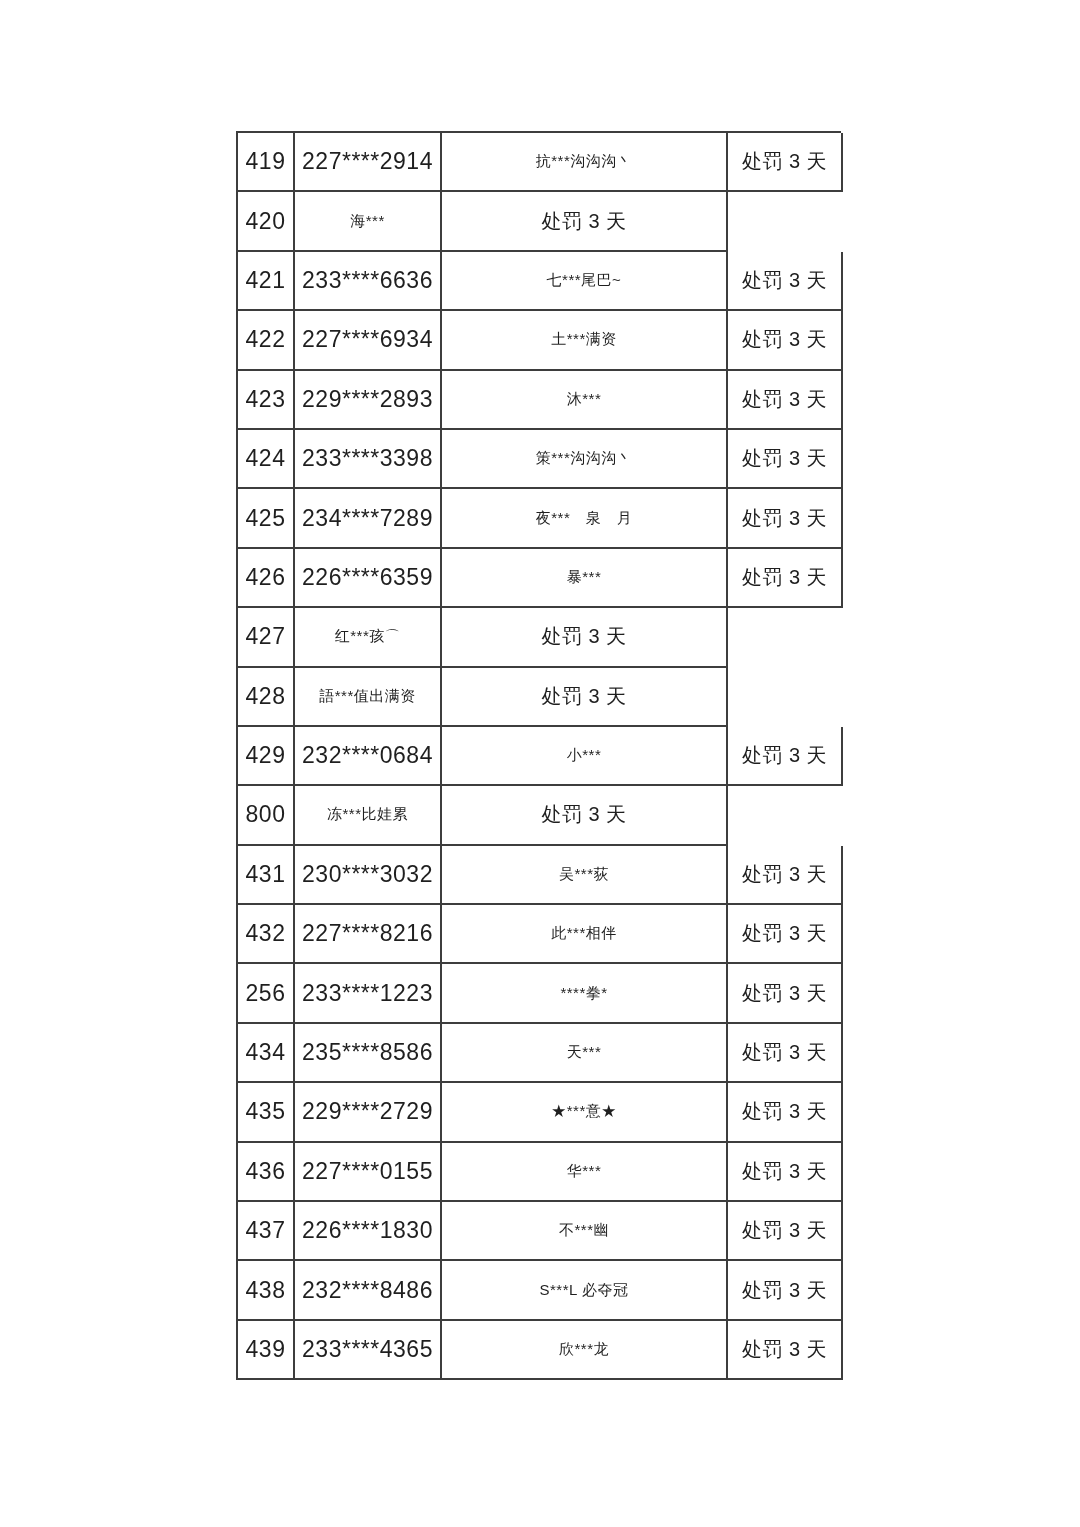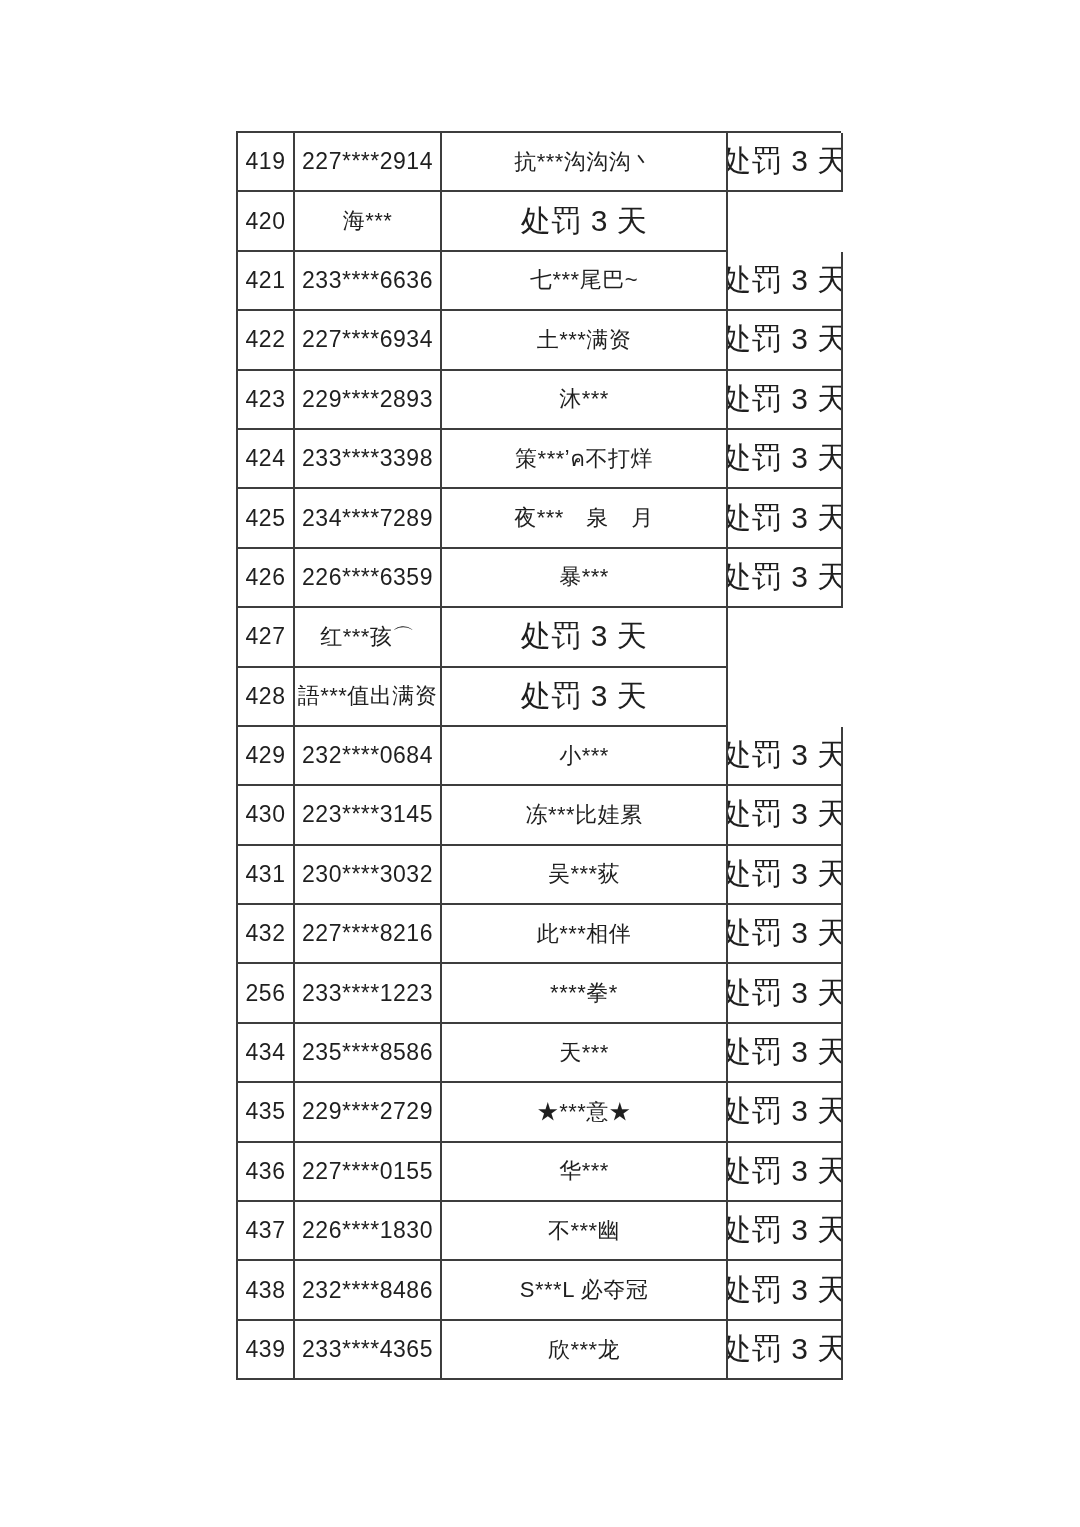--- a/index.html
+++ b/index.html
@@ -35,22 +35,22 @@
     box-sizing: border-box;
     display: flex;
     align-items: center;
     justify-content: center;
     color: #1f1f1f;
     font-size: 23px;
     letter-spacing: 0.5px;
     white-space: pre;
     overflow: hidden;
   }
-  .cell-nickname { font-size: 22px; }
-  .cell-penalty  { font-size: 30px; }
+  .cell-nickname { font-size: 15px; }
+  .cell-penalty  { font-size: 20px; }
 </style>
 </head>
 <body>
 
 <div class="page">
   <div class="ptable">
       <div class="row">
         <div class="cell ">419</div>
         <div class="cell ">227****2914</div>
         <div class="cell cell-nickname">抗***沟沟沟丶</div>
@@ -75,21 +75,21 @@
       </div>
       <div class="row">
         <div class="cell ">423</div>
         <div class="cell ">229****2893</div>
         <div class="cell cell-nickname">沐***</div>
         <div class="cell cell-penalty">处罚 3 天</div>
       </div>
       <div class="row">
         <div class="cell ">424</div>
         <div class="cell ">233****3398</div>
-        <div class="cell cell-nickname">策***ʼค不打烊</div>
+        <div class="cell cell-nickname">策***沟沟沟丶</div>
         <div class="cell cell-penalty">处罚 3 天</div>
       </div>
       <div class="row">
         <div class="cell ">425</div>
         <div class="cell ">234****7289</div>
         <div class="cell cell-nickname">夜***　泉　月</div>
         <div class="cell cell-penalty">处罚 3 天</div>
       </div>
       <div class="row">
         <div class="cell ">426</div>
@@ -107,22 +107,21 @@
         <div class="cell cell-nickname">語***值出满资</div>
         <div class="cell cell-penalty">处罚 3 天</div>
       </div>
       <div class="row">
         <div class="cell ">429</div>
         <div class="cell ">232****0684</div>
         <div class="cell cell-nickname">小***</div>
         <div class="cell cell-penalty">处罚 3 天</div>
       </div>
       <div class="row">
-        <div class="cell ">430</div>
-        <div class="cell ">223****3145</div>
+        <div class="cell ">800</div>
         <div class="cell cell-nickname">冻***比娃累</div>
         <div class="cell cell-penalty">处罚 3 天</div>
       </div>
       <div class="row">
         <div class="cell ">431</div>
         <div class="cell ">230****3032</div>
         <div class="cell cell-nickname">吴***荻</div>
         <div class="cell cell-penalty">处罚 3 天</div>
       </div>
       <div class="row">

